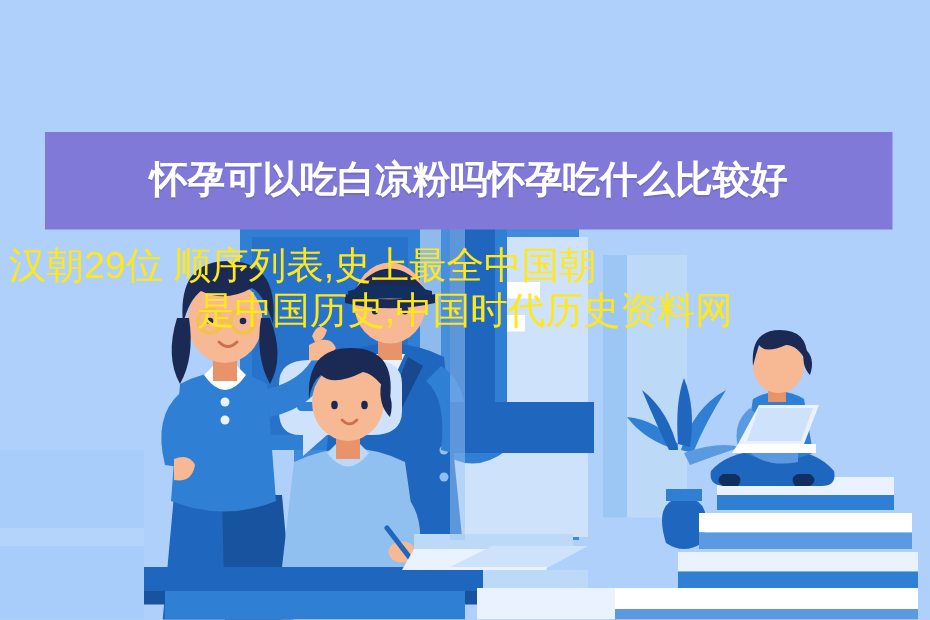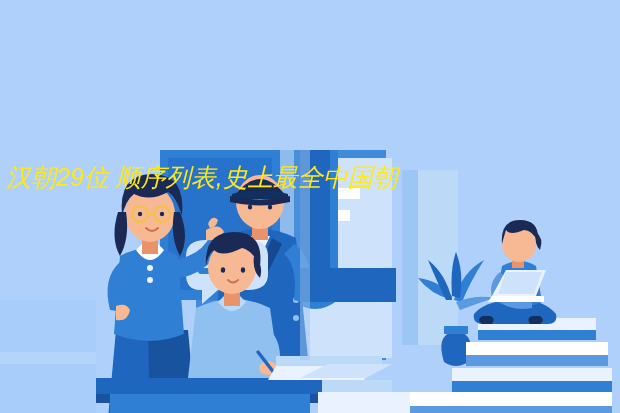--- a/index.html
+++ b/index.html
@@ -19,21 +19,21 @@
     color:#ffffff;font-size:25px;font-weight:bold;letter-spacing:0px;
     line-height:1;white-space:nowrap;
     text-shadow:0 1px 0 rgba(0,0,0,.10);
   }
   .caption{
     position:absolute;left:0;top:162px;width:620px;
     z-index:6;text-align:center;color:#ffe81a;
     font-size:25px;font-weight:500;line-height:30px;
     letter-spacing:0px;
   }
-  .caption .ln{display:block;white-space:nowrap;font-style:italic;}
+  .caption .ln{display:block;white-space:nowrap;}
   .caption .ln.l1{text-align:left;padding-left:6px;}
   .caption .ln.l2{text-align:left;padding-left:18px;}
   .caption .ln.l3{text-align:center;}
 </style>
 </head>
 <body>
 
 <div id="stage">
 
   <svg id="art" viewBox="0 0 620 413" preserveAspectRatio="none">
@@ -229,18 +229,22 @@
         <path d="M0 352 h96 v12 h-96 z" fill="#bcd9f8" opacity="0.6"></path>
       </g>
 
       <g>
         <rect x="300" y="150" width="10" height="210" fill="#9cc6f3" opacity="0.5"></rect>
       </g>
 
     </g>
   </svg>
 
+  <div class="overlay-banner">
+    <span class="overlay-banner-text">怀孕可以吃白凉粉吗怀孕吃什么比较好</span>
+  </div>
 
   <div class="caption">
     <span class="ln l1">汉朝29位 顺序列表,史上最全中国朝</span>
+    <span class="ln l3">是中国历史,中国时代历史资料网</span>
   </div>
 
 </div>
 
 </body></html>

